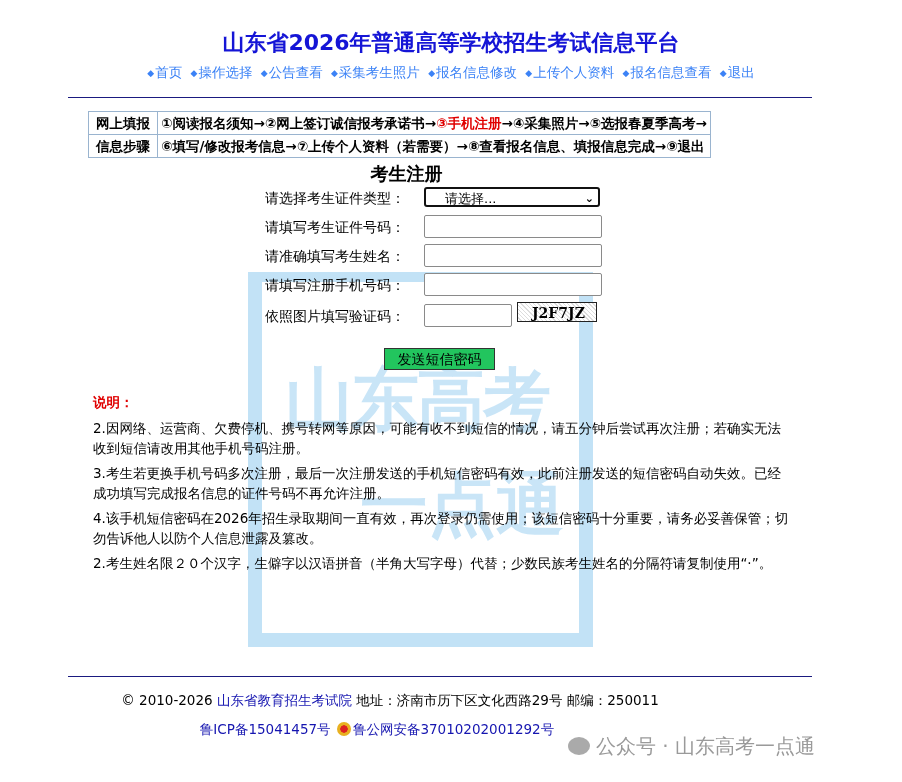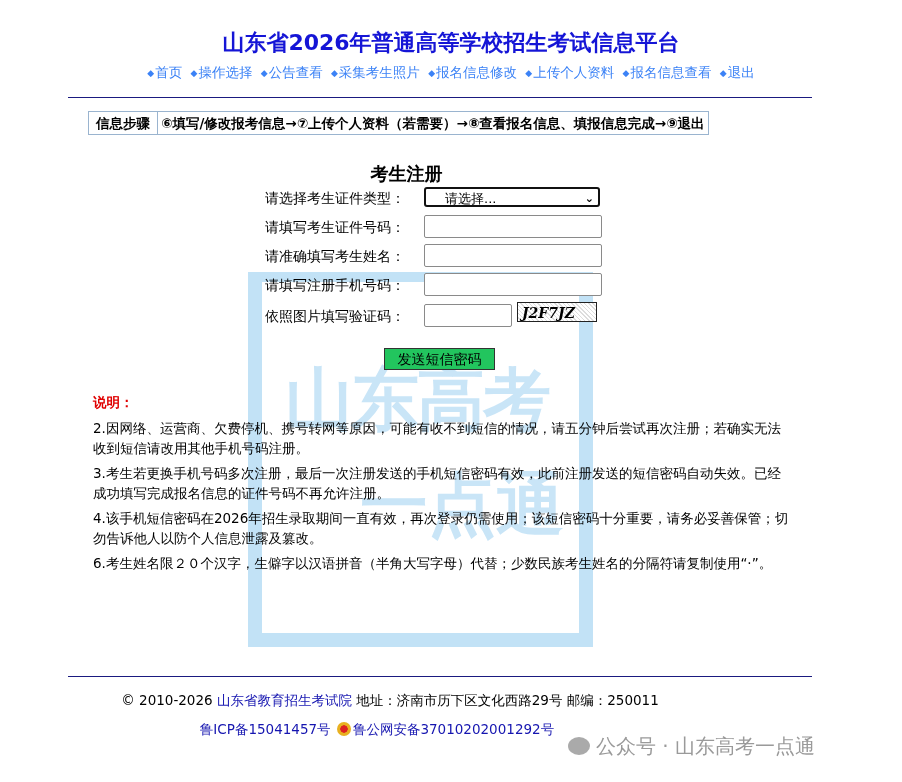--- a/index.html
+++ b/index.html
@@ -16,21 +16,21 @@
   .steps td.lbl { text-align:center; width:62px; }
   .steps .cur { color:#e00000; }
   .form-title { position:absolute; top:162px; left:0; width:813px; text-align:center; font-size:18px; font-weight:bold; }
   .row { position:absolute; left:265px; font-size:14px; height:24px; line-height:24px; }
   .row .lab { display:inline-block; width:156px; }
   .field { position:absolute; left:424px; width:176px; height:21px; border:1px solid #8a8a8a; border-radius:2px; background:#fff; }
   .select { position:absolute; left:424px; top:187px; width:176px; height:20px; border:2px solid #111; border-radius:3px; font-size:13px; line-height:20px; padding-left:19px; box-sizing:border-box; background:#fff; }
   .select .chev { position:absolute; right:4px; top:0; font-size:11px; font-weight:bold; }
   .captcha { position:absolute; left:517px; top:302px; width:80px; height:20px; border:1px solid #222;
              background:repeating-linear-gradient(45deg,#fff 0 2px,#ddd 2px 3px); font-family:"DejaVu Serif",serif;
-             font-weight:bold; font-size:14px; line-height:20px; padding-left:4px; box-sizing:border-box; letter-spacing:0;font-style:italic; }
+             font-weight:bold; font-size:14px; line-height:20px; padding-left:14px; box-sizing:border-box; letter-spacing:0; }
   .btn { position:absolute; left:384px; top:348px; width:111px; height:22px; border:1px solid #333; background:#22c55e;
          font-size:14px; line-height:20px; text-align:center; cursor:pointer; box-sizing:border-box; }
   .notes { position:absolute; left:93px; top:392px; width:700px; font-size:13.5px; line-height:20px; }
   .notes .head { color:#e00000; font-weight:bold; margin-bottom:6px; }
   .notes p { margin:0 0 5px 0; }
   .notes .red { color:#e00000; font-weight:bold; }
   .hr-bot { position:absolute; top:676px; left:68px; width:744px; height:1px; background:#1a1a80; }
   .footer1 { position:absolute; top:692px; left:0; width:780px; text-align:center; font-size:13.5px; }
   .footer1 .lnk { color:#1515b0; }
   .footer2 { position:absolute; top:721px; left:0; width:754px; text-align:center; font-size:13.5px; color:#1515b0; }
@@ -59,20 +59,24 @@
   <a><span class="dot">◆</span><span>报名信息修改</span></a>
   <a><span class="dot">◆</span><span>上传个人资料</span></a>
   <a><span class="dot">◆</span><span>报名信息查看</span></a>
   <a><span class="dot">◆</span><span>退出</span></a>
 </div>
 
 <div class="hr-top"></div>
 
 <table class="steps">
   <tbody>
+      <tr>
+    <td class="lbl" rowspan="1">网上填报</td>
+    <td><span>①阅读报名须知→②网上签订诚信报考承诺书→</span><span class="cur">③手机注册</span><span>→④采集照片→⑤选报春夏季高考→</span></td>
+  </tr>
   <tr>
     <td class="lbl">信息步骤</td>
     <td>⑥填写/修改报考信息→⑦上传个人资料（若需要）→⑧查看报名信息、填报信息完成→⑨退出</td>
   </tr>
 </tbody>
   </table>
 
 <div class="form-title">考生注册</div>
 
 <div class="row" style="top:186px;"><span class="lab">请选择考生证件类型：</span></div>
@@ -91,21 +95,21 @@
 <div class="field" style="top:304px; width:86px;"></div>
 <div class="captcha">J2F7JZ</div>
 
 <div class="btn">发送短信密码</div>
 
 <div class="notes">
   <div class="head">说明：</div>
   <p>2.因网络、运营商、欠费停机、携号转网等原因，可能有收不到短信的情况，请五分钟后尝试再次注册；若确实无法收到短信请改用其他手机号码注册。</p>
   <p>3.考生若更换手机号码多次注册，最后一次注册发送的手机短信密码有效，此前注册发送的短信密码自动失效。已经成功填写完成报名信息的证件号码不再允许注册。</p>
   <p>4.该手机短信密码在2026年招生录取期间一直有效，再次登录仍需使用；该短信密码十分重要，请务必妥善保管；切勿告诉他人以防个人信息泄露及篡改。</p>
-  <p>6.考生姓名限２０个汉字，生僻字以汉语拼音（半角大写字母）代替；少数民族考生姓名的分隔符请复制使用“·”。</p>
+  <p>2.考生姓名限２０个汉字，生僻字以汉语拼音（半角大写字母）代替；少数民族考生姓名的分隔符请复制使用“·”。</p>
 </div>
 
 <div class="hr-bot"></div>
 
 <div class="footer1">
   <span>© 2010-2026</span>
   <a class="lnk">山东省教育招生考试院</a>
   <span>地址：济南市历下区文化西路29号 邮编：250011</span>
 </div>
 <div class="footer2">

